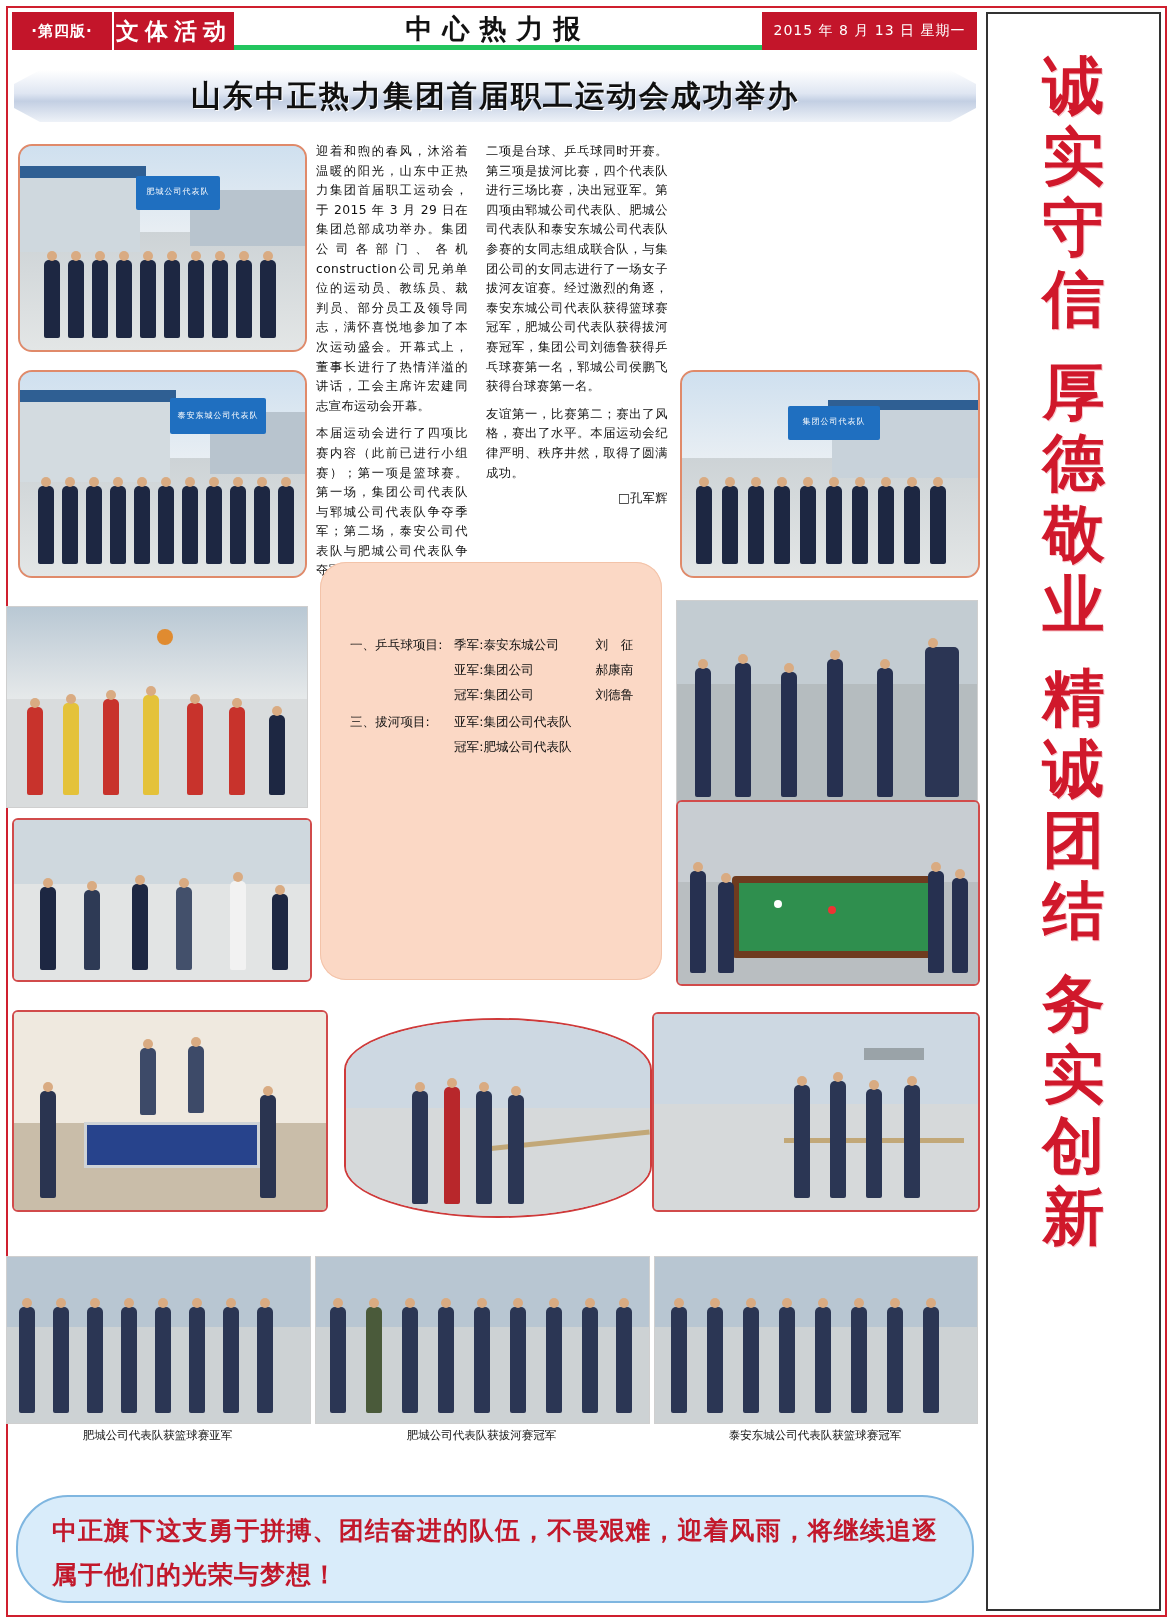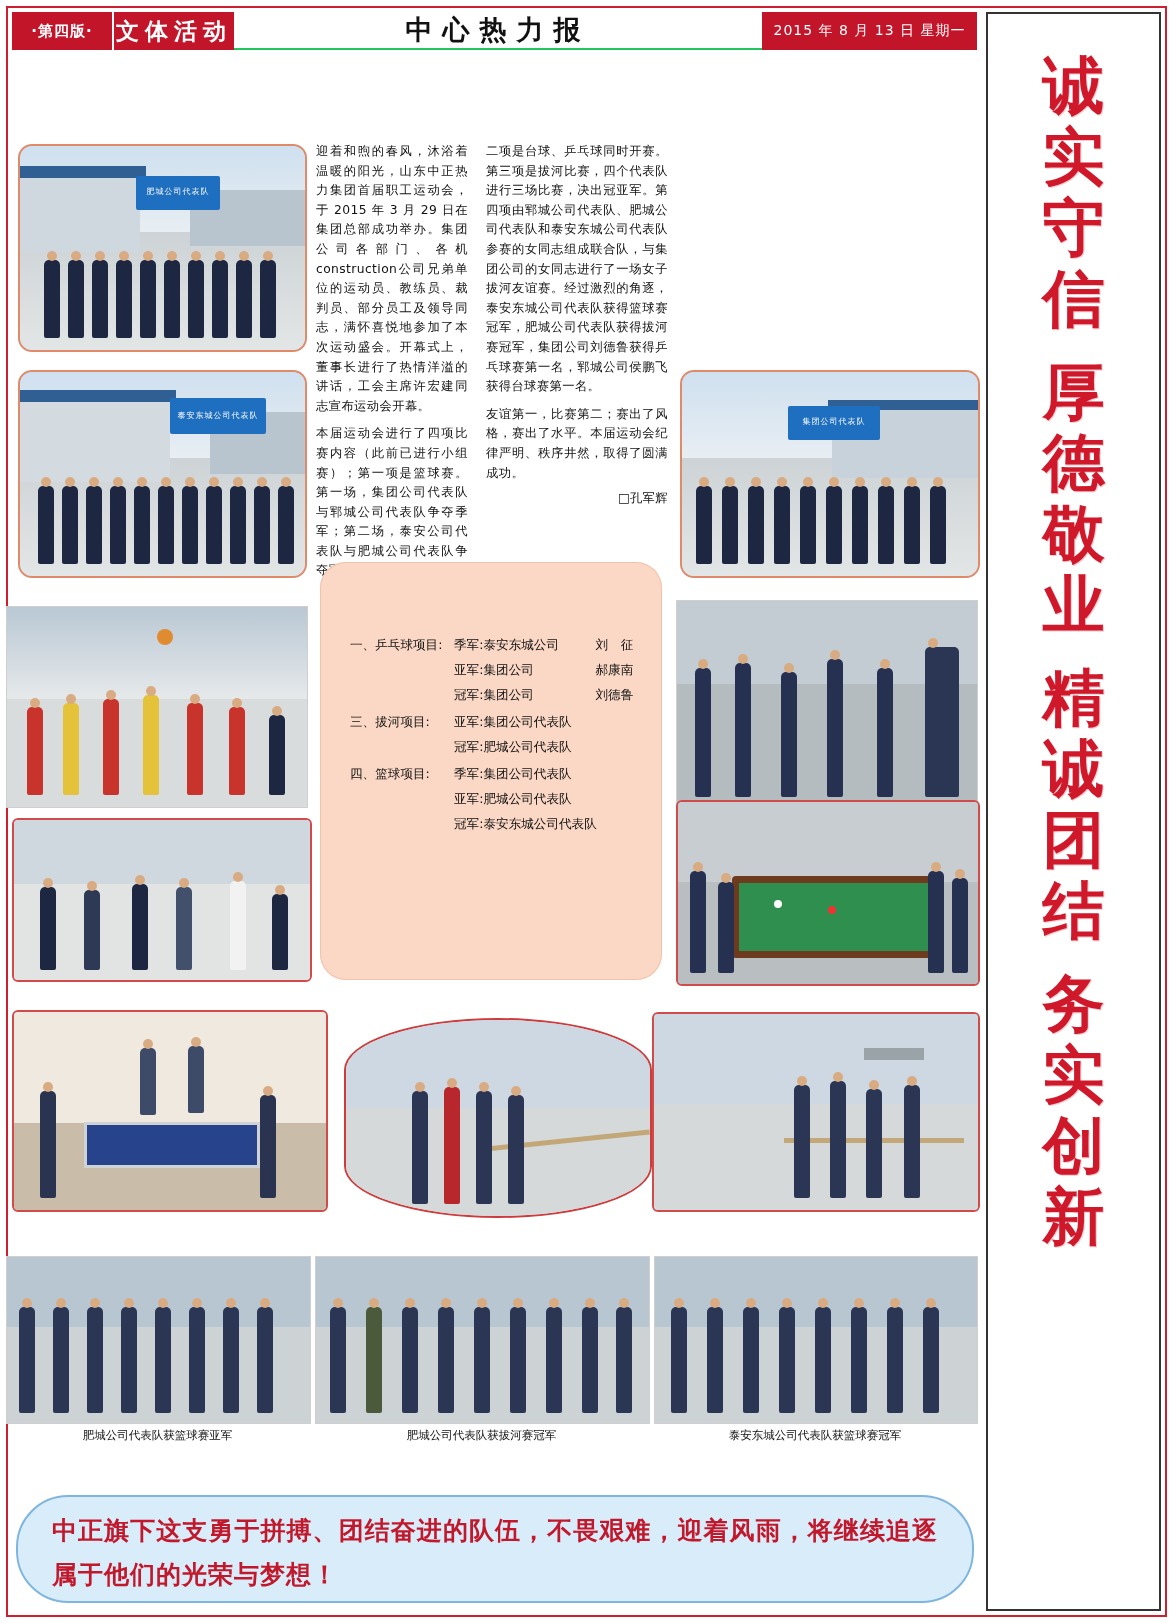--- a/index.html
+++ b/index.html
@@ -64,21 +64,21 @@
     flex: 1;
     background: #ffffff;
     color: #111;
     font-size: 27px;
     font-weight: bold;
     display: flex;
     align-items: center;
     justify-content: center;
     letter-spacing: 10px;
     font-family: "DejaVu Serif", serif;
-    border-bottom: 2px solid #22c55e;
+    border-bottom: 5px solid #22c55e;
   }
   .mh-date {
     width: 215px;
     background: #c3152a;
     color: #fff;
     font-size: 14px;
     display: flex;
     align-items: center;
     justify-content: center;
     letter-spacing: 1px;
@@ -241,20 +241,24 @@
 <div class="page">
   <div class="outer-border"></div>
 
   <div class="masthead">
     <div class="mh-pagenum">·第四版·</div>
     <div class="mh-section">文体活动</div>
     <div class="mh-title">中心热力报</div>
     <div class="mh-date">2015 年 8 月 13 日  星期一</div>
   </div>
 
+  <div class="headline-wrap">
+    <div class="headline-bg"></div>
+    <div class="headline-text">山东中正热力集团首届职工运动会成功举办</div>
+  </div>
 
   <div class="photo rounded" style="left:18px; top:144px; width:285px; height:204px;">
     <div class="sky"></div>
     <div class="ground"></div>
     <div class="bldg" style="left:0; top:28px; width:120px; height:78px; background:#cfd8de;"></div>
     <div class="roof" style="left:0; top:20px; width:126px; height:12px;"></div>
     <div class="bldg" style="left:170px; top:44px; width:115px; height:56px; background:#b8c4ce;"></div>
     <div class="banner" style="left:116px; top:30px; width:84px; height:34px; background:#1f6fc0;"></div>
     <div style="position:absolute;left:118px;top:40px;width:80px;text-align:center;color:#fff;font-size:8px;letter-spacing:1px;">肥城公司代表队</div>
     <div class="pers" style="left:24px;"></div>
@@ -373,25 +377,20 @@
   <div class="rank-panel">
     <div class="rank-list" id="rank-list">
         <div class="rank-item">
           <div class="rank-line"><span class="lead">一、乒乓球项目:</span><span>季军:</span><span class="team">泰安东城公司</span><span class="name">刘　征</span></div>
           <div class="rank-line"><span class="ind"></span><span>亚军:</span><span class="team">集团公司</span><span class="name">郝康南</span></div>
           <div class="rank-line"><span class="ind"></span><span>冠军:</span><span class="team">集团公司</span><span class="name">刘德鲁</span></div>
         </div>
         <div class="rank-item">
           <div class="rank-line"><span class="lead">三、拔河项目:</span><span>亚军:</span><span class="team">集团公司代表队</span><span class="name"></span></div>
           <div class="rank-line"><span class="ind"></span><span>冠军:</span><span class="team">肥城公司代表队</span><span class="name"></span></div>
-        </div>
-        <div class="rank-item">
-          <div class="rank-line"><span class="lead">四、篮球项目:</span><span>季军:</span><span class="team">集团公司代表队</span><span class="name"></span></div>
-          <div class="rank-line"><span class="ind"></span><span>亚军:</span><span class="team">肥城公司代表队</span><span class="name"></span></div>
-          <div class="rank-line"><span class="ind"></span><span>冠军:</span><span class="team">泰安东城公司代表队</span><span class="name"></span></div>
         </div>
       </div>
   </div>
 
   <div class="photo wave" style="left:12px; top:1010px; width:312px; height:198px; background:#e9e3d8;">
     <div style="position:absolute;left:0;top:0;width:100%;height:56%;background:#efe9df;"></div>
     <div style="position:absolute;left:0;bottom:0;width:100%;height:44%;background:#c9bda9;"></div>
     <div style="position:absolute;left:70px;top:110px;width:170px;height:40px;background:#27438c;border:3px solid #cfd3d6;"></div>
     <div class="pers" style="left:26px;height:54%;background:#2a3450;"></div>
     <div class="pers" style="left:246px;height:52%;background:#2a3450;"></div>

